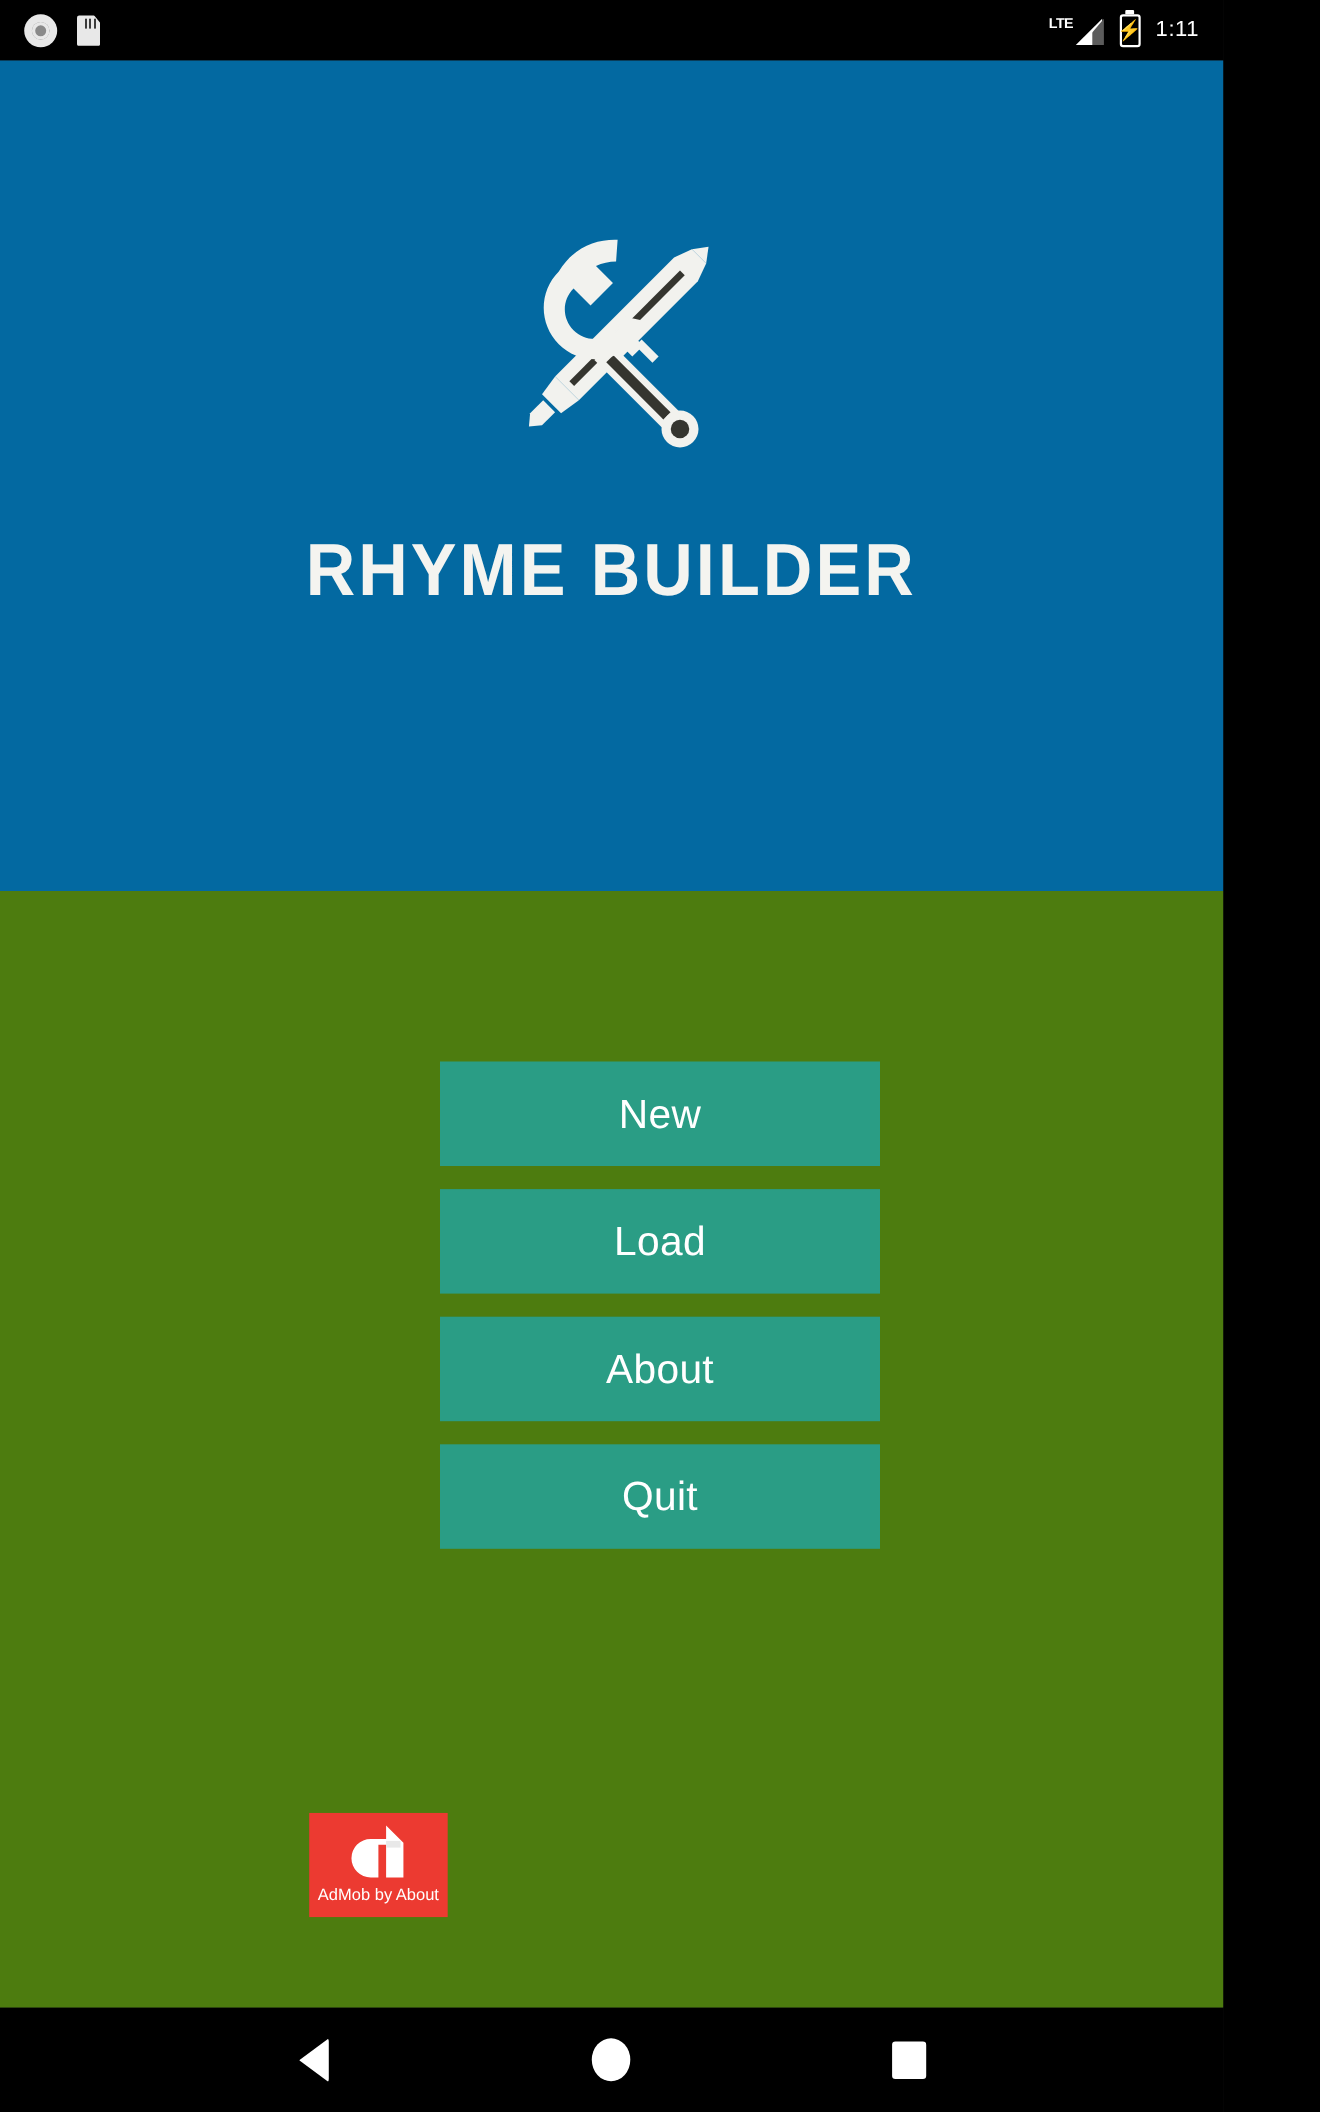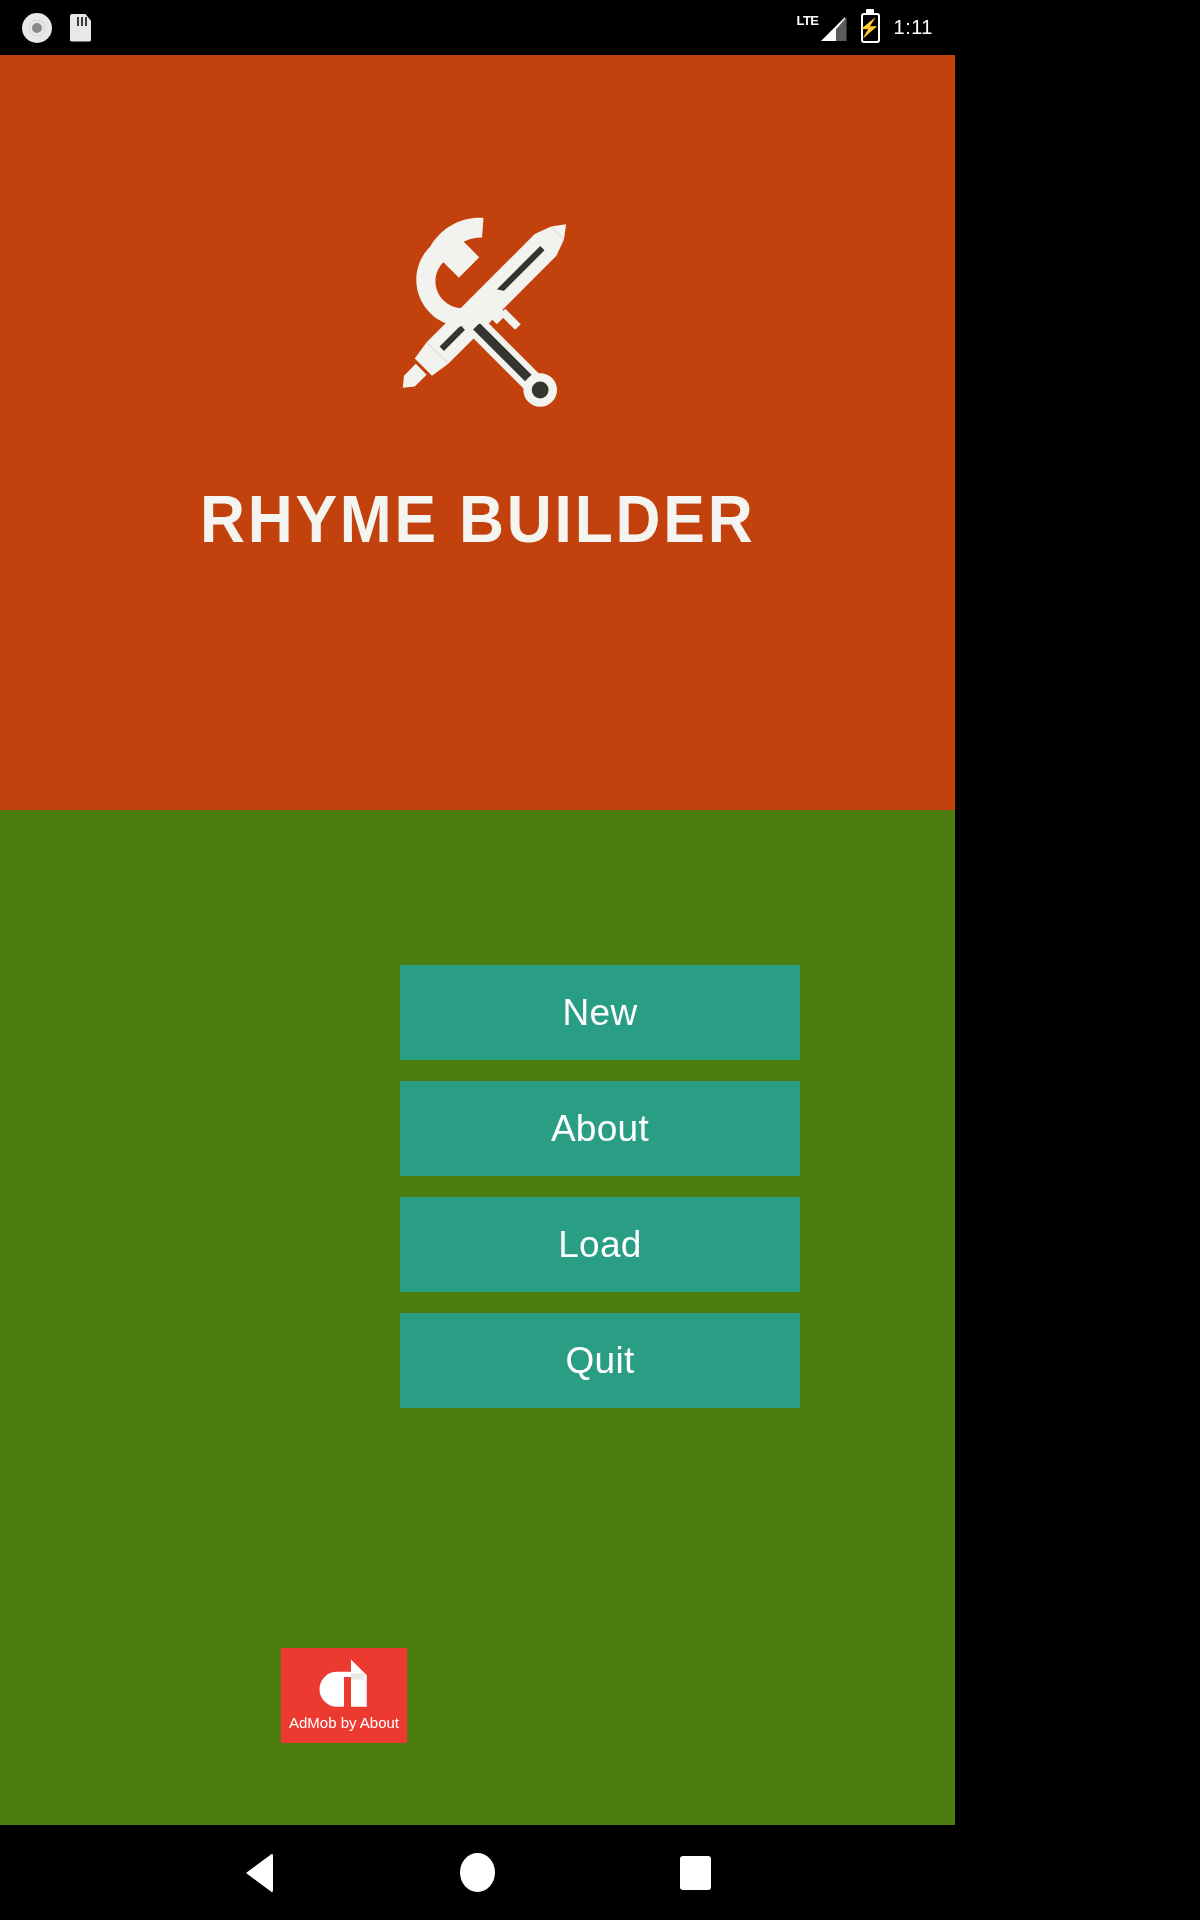--- a/index.html
+++ b/index.html
@@ -4,21 +4,21 @@
 <style>
   * { margin:0; padding:0; box-sizing:border-box; }
   html, body {
     width:1200px; height:1920px;
     background:#000;
     font-family:"Liberation Sans", sans-serif;
     overflow:hidden;
   }
   .phone {
     position:relative;
-    width:955px; height:1920px;
+    width:1112px; height:1920px;
     background:#212121;
     display:flex; flex-direction:column;
   }
 
   
   .status-bar {
     height:55px;
     background:#000000;
     display:flex; align-items:center;
     padding:0 22px;
@@ -83,21 +83,21 @@
     transform:translate(-50%,-50%);
     color:#fff; font-size:18px; line-height:1;
   }
   .clock {
     color:#ffffff; font-size:20px; letter-spacing:0.5px;
     font-family:"Liberation Sans", sans-serif;
   }
 
   
   .header-panel {
-    background:#c2410c;
+    background:#0369a1;
     flex:0 0 755px;
     display:flex; flex-direction:column;
     align-items:center; justify-content:flex-start;
     padding-top:130px;
   }
   .logo-wrap { width:260px; height:255px; }
   .logo-wrap svg { width:100%; height:100%; display:block; }
 
   .app-title {
     margin-top:40px;
@@ -248,22 +248,22 @@
           <path d="M204 150 l22 22 l-8 8 l-22 -22 z" transform="translate(18,22) scale(0.92)"></path>
         </g>
       </svg>
     </div>
     <div class="app-title">RHYME BUILDER</div>
   </div>
 
   <div class="menu-area">
     <div class="menu-buttons">
       <button class="menu-btn">New</button>
+      <button class="menu-btn">Load</button>
       <button class="menu-btn">About</button>
-      <button class="menu-btn">Load</button>
       <button class="menu-btn">Quit</button>
     </div>
 
     <div class="ad-banner">
       <div class="ad-logo">
         <svg viewBox="0 0 64 64" xmlns="http://www.w3.org/2000/svg">
           <path d="M40 4 L58 22 V58 H40 V24 H32 V58 H24 A20 20 0 0 1 24 18 H40 Z" fill="#ffffff"></path>
           <rect x="40" y="20" width="15" height="7" fill="#e8e8e8"></rect>
         </svg>
         <div class="ad-logo-text">AdMob by About</div>

